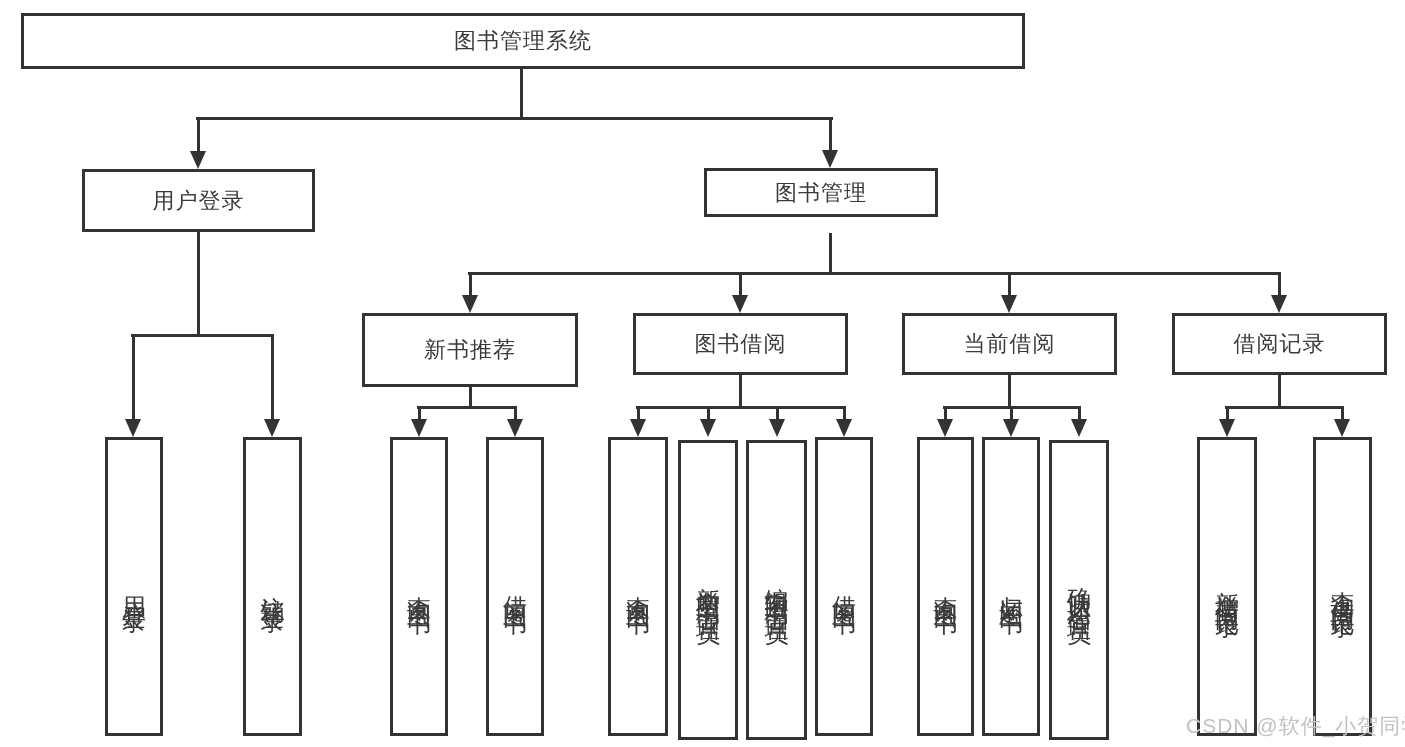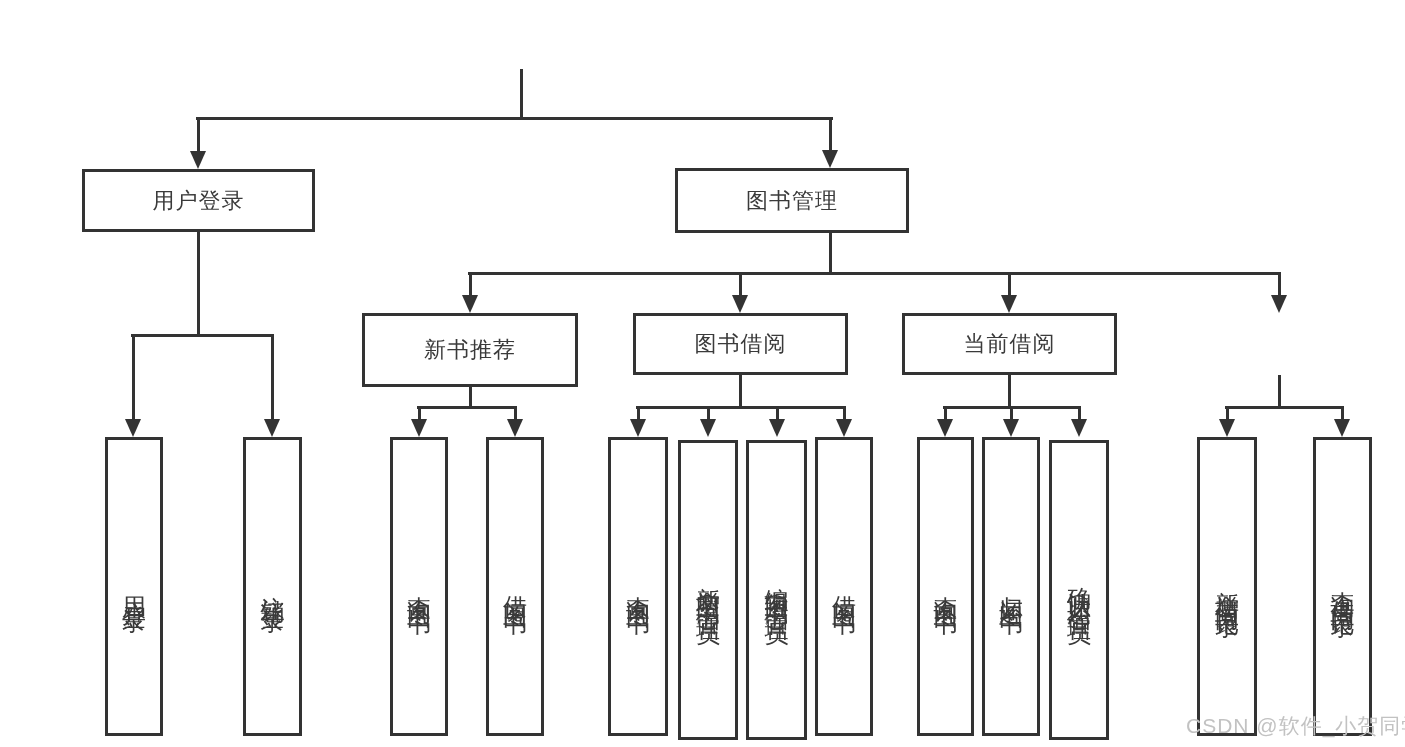--- a/index.html
+++ b/index.html
@@ -125,27 +125,29 @@
   <div class="arrow" style="left:630px;top:419px"></div>
   <div class="arrow" style="left:700px;top:419px"></div>
   <div class="arrow" style="left:769px;top:419px"></div>
   <div class="arrow" style="left:836px;top:419px"></div>
   <div class="arrow" style="left:937px;top:419px"></div>
   <div class="arrow" style="left:1003px;top:419px"></div>
   <div class="arrow" style="left:1071px;top:419px"></div>
   <div class="arrow" style="left:1219px;top:419px"></div>
   <div class="arrow" style="left:1334px;top:419px"></div>
 
+  <div class="box h" style="left:21px;top:13px;width:1004px;height:56px">图书管理系统</div>
 
   <div class="box h" style="left:82px;top:169px;width:233px;height:63px">用户登录</div>
-  <div class="box h" style="left:675px;top:168px;width:234px;height:65px">图书管理</div>
+  <div class="box h" style="left:704px;top:168px;width:234px;height:49px">图书管理</div>
 
   <div class="box h" style="left:362px;top:313px;width:216px;height:74px">新书推荐</div>
   <div class="box h" style="left:633px;top:313px;width:215px;height:62px">图书借阅</div>
   <div class="box h" style="left:902px;top:313px;width:215px;height:62px">当前借阅</div>
+  <div class="box h" style="left:1172px;top:313px;width:215px;height:62px">借阅记录</div>
 
   <div class="box v" style="left:105px;top:437px;width:58px;height:299px">用户登录</div>
   <div class="box v" style="left:243px;top:437px;width:59px;height:299px">注销登录</div>
 
   <div class="box v" style="left:390px;top:437px;width:58px;height:299px">查询图书</div>
   <div class="box v" style="left:486px;top:437px;width:58px;height:299px">借阅图书</div>
 
   <div class="box v" style="left:608px;top:437px;width:60px;height:299px">查询图书</div>
   <div class="box v" style="left:678px;top:440px;width:60px;height:300px">新增图书（管理员）</div>
   <div class="box v" style="left:746px;top:440px;width:61px;height:300px">编辑图书（管理员）</div>

